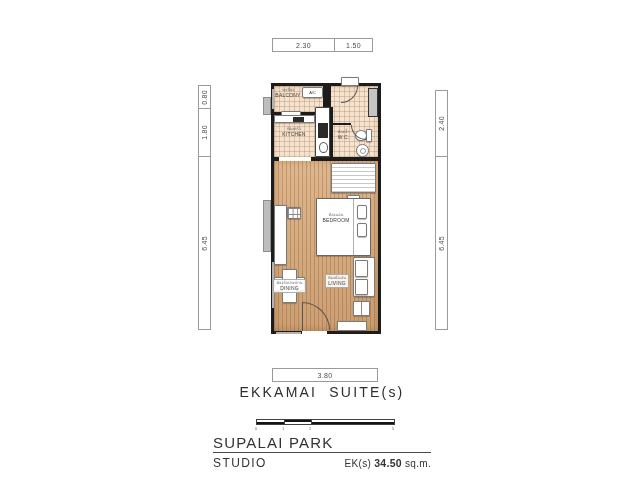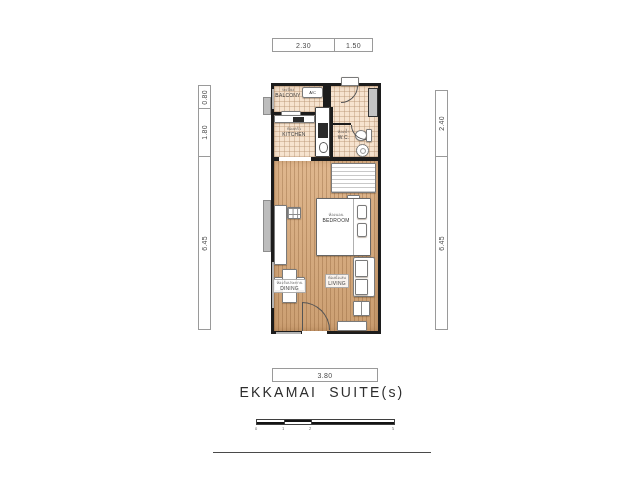--- a/index.html
+++ b/index.html
@@ -194,16 +194,21 @@
     <div class="seg lo" style="width:27px;"></div>
     <div class="seg hi" style="width:27px;"></div>
     <div class="seg lo" style="flex:1;"></div>
   </div>
   <span class="tick" style="left:255px;">0</span>
   <span class="tick" style="left:282px;">1</span>
   <span class="tick" style="left:309px;">2</span>
   <span class="tick" style="left:392px;">5</span>
 
   <div id="row2">
+    <span id="project-name">SUPALAI PARK</span>
   </div>
   <div id="rule"></div>
+  <div id="row3">
+    <span id="unit-type">STUDIO</span>
+    <span id="area"><span>EK(s)</span>&nbsp;<b>34.50</b>&nbsp;<span>sq.m.</span></span>
+  </div>
 
 </div>
 
 </body></html>

